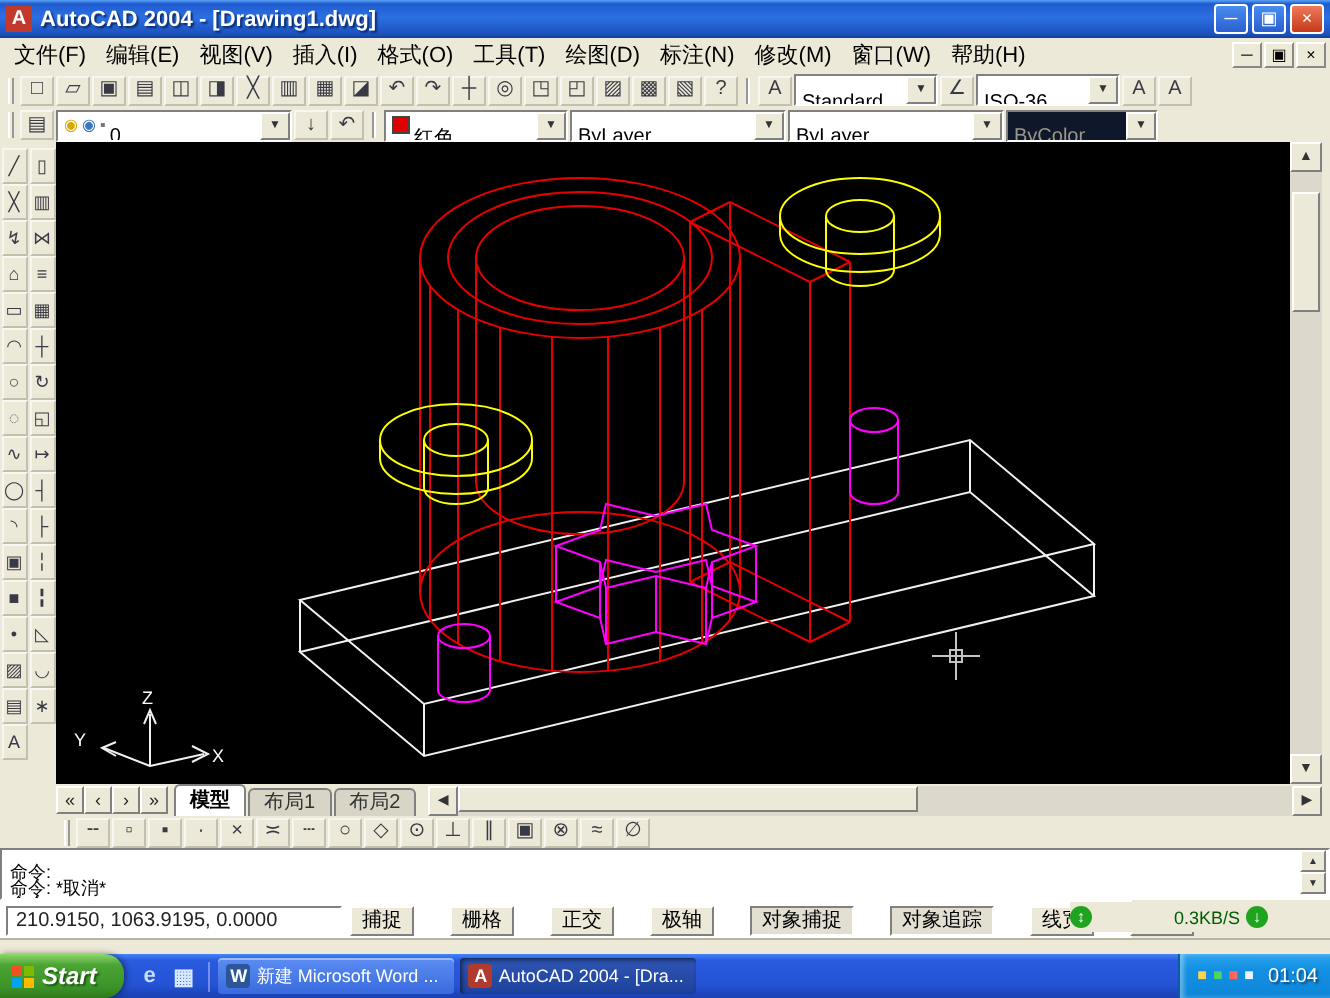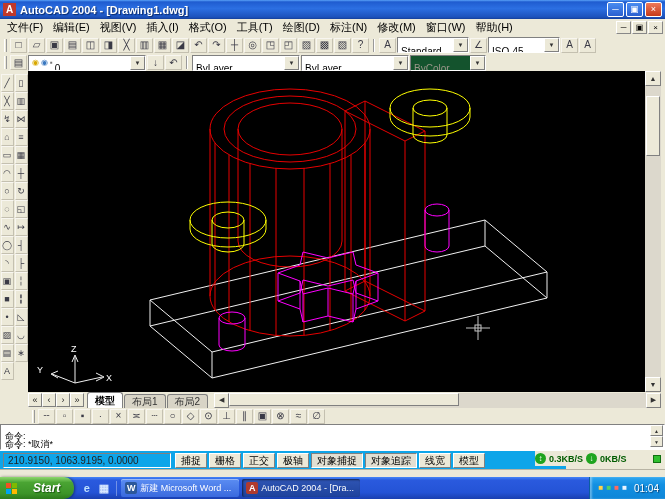--- a/index.html
+++ b/index.html
@@ -35,21 +35,21 @@
   .tbgroup{display:flex;gap:1px;}
   .tb{width:17px;height:15px;background:#ece9d8;border:1px solid;border-color:#f8f6f0 #c4c0b0 #c4c0b0 #f8f6f0;
     display:flex;align-items:center;justify-content:center;flex:0 0 auto;}
   .tb .g{font-size:10px;line-height:1;color:#3a3a46;}
   .combo{height:16px;background:#fff;border:1px solid;border-color:#808080 #fff #fff #808080;
     display:flex;align-items:center;font-size:10px;padding-left:3px;gap:2px;flex:0 0 auto;overflow:hidden;}
   .combo .cval{white-space:nowrap;overflow:hidden;margin-top:12px;}
   .combo .dd{margin-left:auto;width:15px;height:14px;background:#ece9d8;border:1px solid;
     border-color:#fff #808080 #808080 #fff;font-size:6px;display:flex;align-items:center;justify-content:center;color:#333;flex:0 0 auto;}
   .w72{width:72px}.w118{width:118px}.w92{width:92px}.w108{width:108px}.w76{width:76px}
-  .combo.disabled{background:#14532d;}
+  .combo.disabled{background:#0f172a;}
   .combo.disabled .cval{color:#9a9689;}
   .lsi{font-size:8px;line-height:1;}
   .csw{width:9px;height:9px;border:1px solid #444;flex:0 0 auto;}
 
   
   #left-tools{position:absolute;left:0;top:71px;width:28px;height:321px;display:flex;background:#ece9d8;}
   .vcol{width:14px;display:flex;flex-direction:column;align-items:center;padding-top:3px;}
   .vtb{width:13px;height:18px;background:#ece9d8;border:1px solid;border-color:#f8f6f0 #c4c0b0 #c4c0b0 #f8f6f0;
     display:flex;align-items:center;justify-content:center;flex:0 0 auto;}
   .vtb .g{font-size:9px;line-height:1;color:#3a3a46;}
@@ -89,46 +89,46 @@
     display:flex;align-items:center;padding-left:30px;gap:1px;}
 
   
   #cmdwin{position:absolute;left:0;top:424px;width:665px;height:26px;background:#fff;
     border:1px solid;border-color:#808080 #fff #fff #808080;padding:7px 16px 1px 4px;overflow:hidden;}
   .cline{font-size:9px;line-height:8px;color:#000;white-space:pre;}
   #cmdscroll{position:absolute;right:2px;top:425px;width:13px;height:24px;display:flex;flex-direction:column;}
   #cmdscroll .sarrow{width:13px;height:11px;font-size:5px;}
 
   
-  #statusbar{position:absolute;left:0;top:450px;width:566px;height:19px;background:#0ea5e9;
+  #statusbar{position:absolute;left:0;top:450px;width:566px;height:19px;background:#ffffff;
     display:flex;align-items:center;padding:0 3px;gap:4px;border-top:1px solid #fff;}
   .coords{width:168px;height:15px;border:1px solid;border-color:#808080 #fff #fff #808080;
     font-size:10px;line-height:13px;padding:0 4px;color:#222;white-space:nowrap;overflow:hidden;flex:0 0 auto;}
-  #status-buttons{display:flex;gap:2px;}
+  #status-buttons{display:flex;gap:18px;}
   .sbtn{font-size:10px;height:15px;line-height:13px;padding:0 5px;border:1px solid;
     border-color:#fff #808080 #808080 #fff;background:#ece9d8;color:#000;white-space:nowrap;}
   .sbtn.on{border-color:#808080 #fff #fff #808080;background:#e2dfd2;}
 
   
   #netmeter{position:absolute;left:535px;top:451px;width:126px;height:15px;display:flex;align-items:center;
     gap:3px;background:#ece9d8;font-size:9px;z-index:5;}
   .nico{width:11px;height:11px;border-radius:50%;background:#1fa41f;color:#fff;font-size:8px;line-height:11px;
     text-align:center;flex:0 0 auto;}
-  .nval{color:#005c00;font-weight:bold;white-space:nowrap;}
+  .nval{color:#005c00;font-weight:normal;white-space:nowrap;margin-left:38px;}
   .ngreen{width:8px;height:8px;background:#2fbf2f;border:1px solid #117011;margin-left:auto;flex:0 0 auto;}
 
   #winborder{position:absolute;left:0;top:469px;width:665px;height:8px;background:#ece9d8;border-top:1px solid #b8b4a4;}
 
   
   #taskbar{position:absolute;left:0;top:477px;width:665px;height:22px;
     background:linear-gradient(180deg,#4485f8 0%,#2a5ade 15%,#2453d6 70%,#1a3fb0 100%);
     display:flex;align-items:center;}
   #startbtn{height:22px;padding:0 14px 0 6px;border-radius:0 10px 10px 0;flex:0 0 auto;
     background:linear-gradient(180deg,#8ed86e 0%,#4aa433 25%,#3c9428 75%,#2d7a1c 100%);
-    display:flex;align-items:center;gap:16px;color:#fff;font-size:12px;font-style:italic;font-weight:bold;
+    display:flex;align-items:center;gap:4px;color:#fff;font-size:12px;font-style:italic;font-weight:bold;
     text-shadow:1px 1px 1px #1c5a10;box-shadow:1px 0 3px rgba(0,0,0,.45);}
   .flag{width:11px;height:11px;display:grid;grid-template-columns:5px 5px;grid-template-rows:5px 5px;gap:1px;}
   .flag b{display:block;}
   .f1{background:#f25022}.f2{background:#7fba00}.f3{background:#00a4ef}.f4{background:#ffb900}
   #quicklaunch{display:flex;align-items:center;gap:2px;padding:0 5px;border-right:1px solid rgba(255,255,255,.35);margin-right:4px;flex:0 0 auto;}
   .qbtn{width:15px;height:15px;font-size:11px;font-weight:bold;display:flex;align-items:center;justify-content:center;}
   #tasks{display:flex;gap:3px;flex:0 1 auto;}
   .task{width:118px;height:18px;border-radius:2px;background:linear-gradient(180deg,#5b8df2,#3a6ade);
     box-shadow:inset 0 1px 0 rgba(255,255,255,.4);display:flex;align-items:center;gap:3px;padding:0 4px;
     color:#fff;font-size:9px;}
@@ -249,21 +249,21 @@
         <span class="g">A</span>
       </div>
     <div class="combo w72">
       <span class="cval">Standard</span>
       <span class="dd">▼</span>
     </div>
     <div class="tb">
         <span class="g">∠</span>
       </div>
     <div class="combo w72">
-      <span class="cval">ISO-45</span>
+      <span class="cval">ISO-36</span>
       <span class="dd">▼</span>
     </div>
     <div class="tbgroup">
 
     <div class="tb">
           <span class="g">A</span>
         </div>
         <div class="tb">
           <span class="g">A</span>
         </div>
@@ -285,20 +285,25 @@
       <span class="cval">0</span>
       <span class="dd">▼</span>
     </div>
     <div class="tb">
         <span class="g">↓</span>
       </div>
     <div class="tb">
         <span class="g">↶</span>
       </div>
     <span class="vsep"></span>
+    <div class="combo w92">
+      <span class="csw" style="background:#e00000"></span>
+      <span class="cval">红色</span>
+      <span class="dd">▼</span>
+    </div>
     <div class="combo w108">
       <span class="cval">ByLayer</span>
       <span class="dd">▼</span>
     </div>
     <div class="combo w108">
       <span class="cval">ByLayer</span>
       <span class="dd">▼</span>
     </div>
     <div class="combo w76 disabled">
       <span class="cval">ByColor</span>

